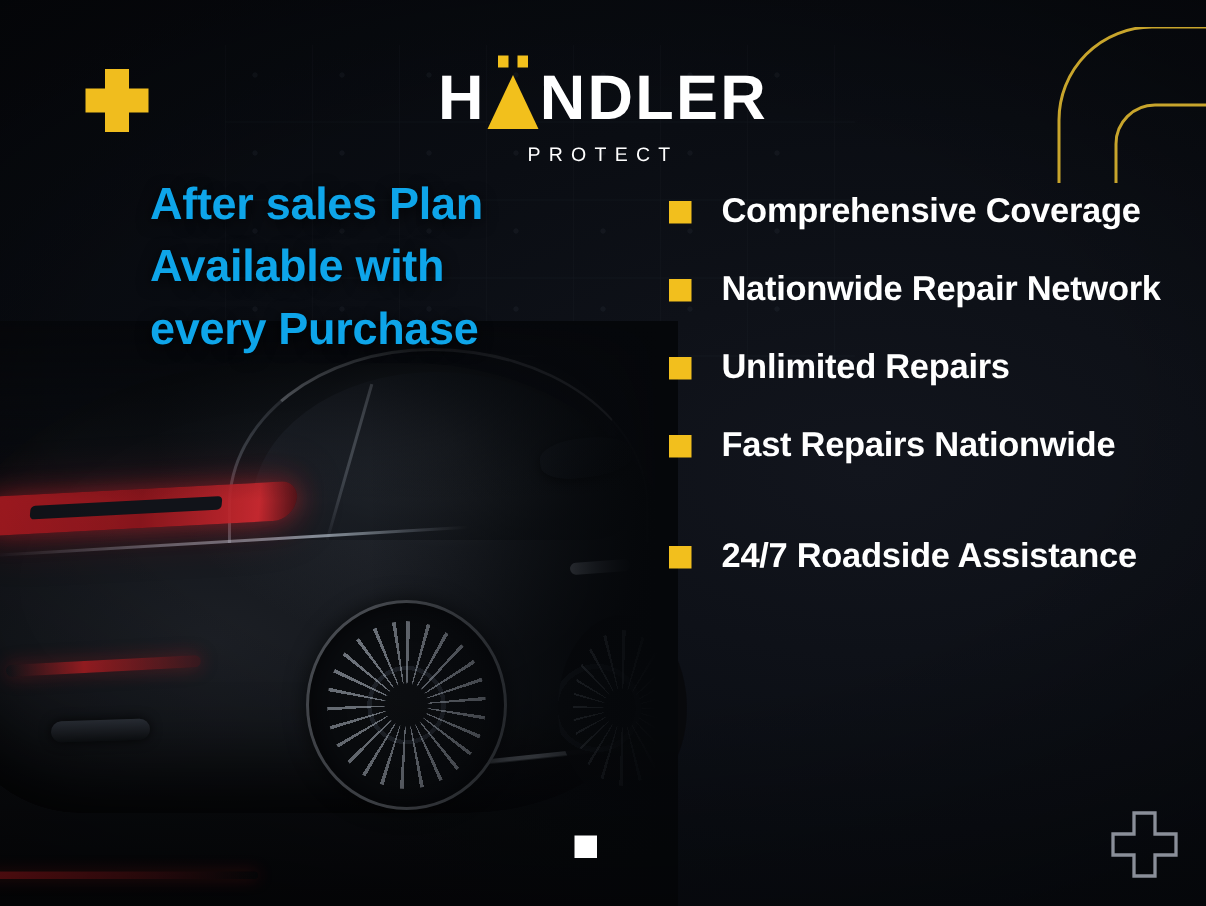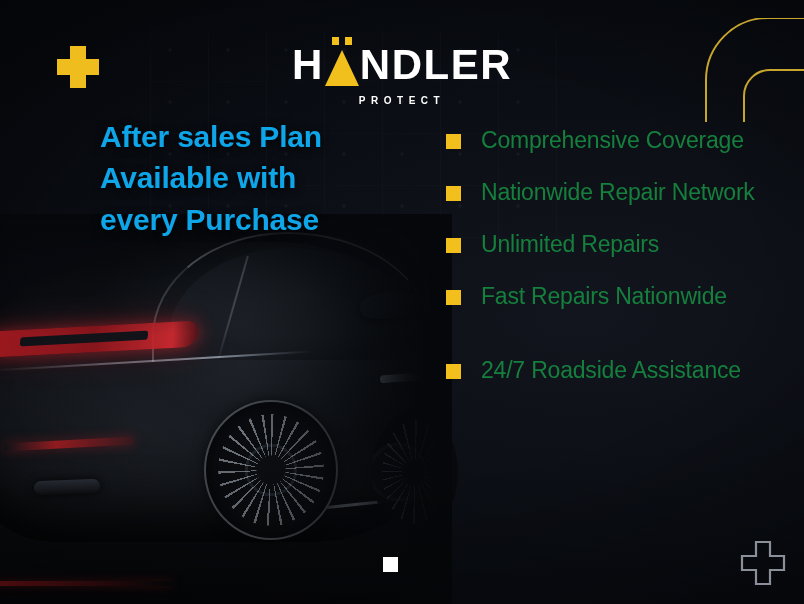--- a/index.html
+++ b/index.html
@@ -240,21 +240,21 @@
     position:absolute; left:0; bottom:0; width:0; height:0;
     border-left:17px solid transparent;
     border-right:17px solid transparent;
     border-bottom:36px solid #F2C01C;
   }
   .logo-a .umlaut { position:absolute; top:-9px; width:7px; height:8px; background:#F2C01C; }
   .logo-a .u1 { left:7px; }
   .logo-a .u2 { left:20px; }
   .logo-sub {
     margin-top:9px;
-    font-size:10px; font-weight:700; letter-spacing:5.5px;
+    font-size:13px; font-weight:400; letter-spacing:5.5px;
     color:#FFFFFF;
   }
 
   
   .headline {
     position:absolute; left:100px; top:116px; width:310px;
     color:#0ea5e9;
     font-size:30px; font-weight:800; line-height:1.38;
     letter-spacing:-.2px;
     text-shadow:0 2px 10px rgba(0,0,0,.85);
@@ -268,22 +268,22 @@
     display:flex; align-items:flex-start; gap:20px;
     margin-bottom:22px;
   }
   .benefit:last-child { margin-bottom:0;margin-top:44px; }
   .bullet {
     flex:0 0 auto;
     width:15px; height:15px; margin-top:8px;
     background:#F2BF1D;
   }
   .benefit-text {
-    color:#15803d;
-    font-size:23px; font-weight:400; line-height:1.3;
+    color:#ffffff;
+    font-size:23px; font-weight:700; line-height:1.3;
     letter-spacing:-.2px;
   }
 </style>
 </head>
 <body>
 
 <div class="banner">
 
   <div class="bg-base"></div>
   <div class="bg-pattern"></div>

